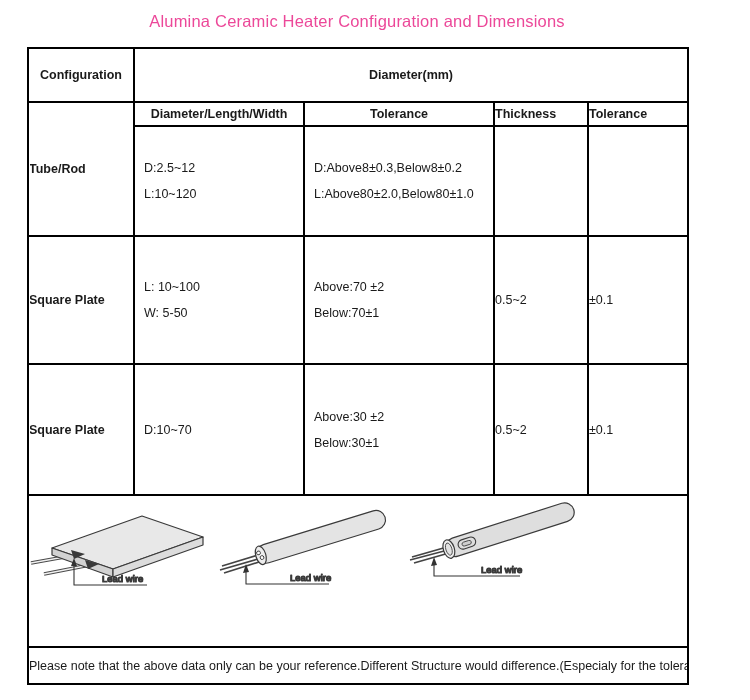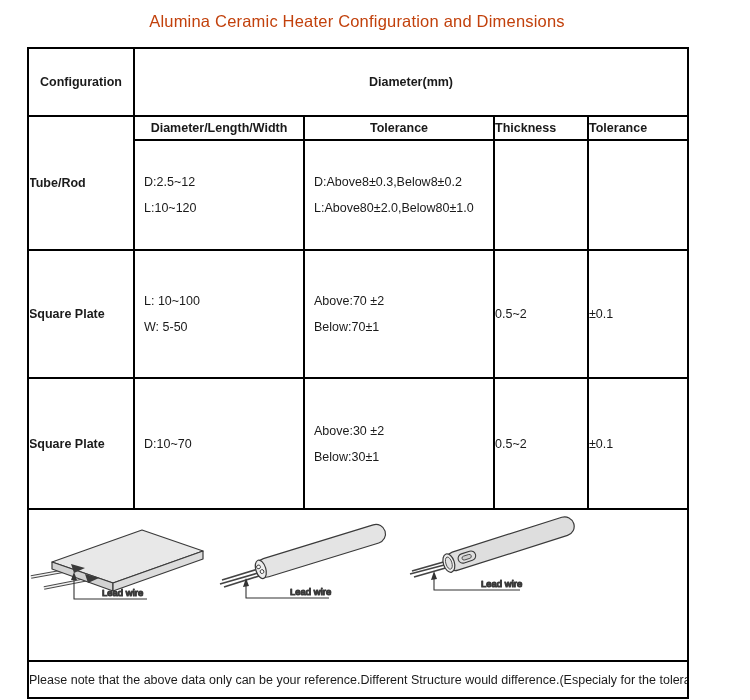--- a/index.html
+++ b/index.html
@@ -1,19 +1,19 @@
 <!DOCTYPE html>
 <html><head>
 <meta charset="utf-8">
 <style>
   html,body{margin:0;padding:0;background:#ffffff;}
   #page{position:relative;width:750px;height:700px;background:#ffffff;overflow:hidden;
         font-family:"Liberation Sans",sans-serif;color:#1a1a1a;}
   #title{position:absolute;left:27px;top:6px;width:660px;height:30px;line-height:30px;
-         text-align:center;font-size:16.5px;font-weight:500;letter-spacing:.2px;color:#c2410c;}
+         text-align:center;font-size:16.5px;font-weight:500;letter-spacing:.2px;color:#ec4899;}
   #spec-table{position:absolute;left:27px;top:47px;width:660px;border-collapse:collapse;
               table-layout:fixed;}
   #spec-table td{border:2px solid #000;vertical-align:middle;font-size:12.5px;
                  overflow:hidden;padding:0;}
   .hdr{font-weight:bold;}
   .center{text-align:center;}
   .cfg{font-weight:bold;padding-left:5px;border-radius:29px;}
   .padl{padding-left:8px;}
   .padl7{padding-left:7px;margin-top:16px;}
   .ln{line-height:26px;white-space:nowrap;padding-left:9px;}
@@ -32,21 +32,21 @@
   <table id="spec-table">
     <colgroup>
       <col style="width:106px">
         <col style="width:170px">
         <col style="width:190px">
       <col style="width:94px">
         <col style="width:100px">
     </colgroup>
 
     <tbody>
-        <tr style="height:68px">
+        <tr style="height:54px">
       <td class="hdr center">Configuration</td>
       <td class="hdr center" colspan="4">Diameter(mm)</td>
     </tr>
 
     <tr style="height:24px">
       <td rowspan="2" class="cfg">Tube/Rod</td>
       <td class="hdr center">Diameter/Length/Width</td>
       <td class="hdr center">Tolerance</td>
       <td class="hdr padl7">Thickness</td>
       <td class="hdr padl7">Tolerance</td>

